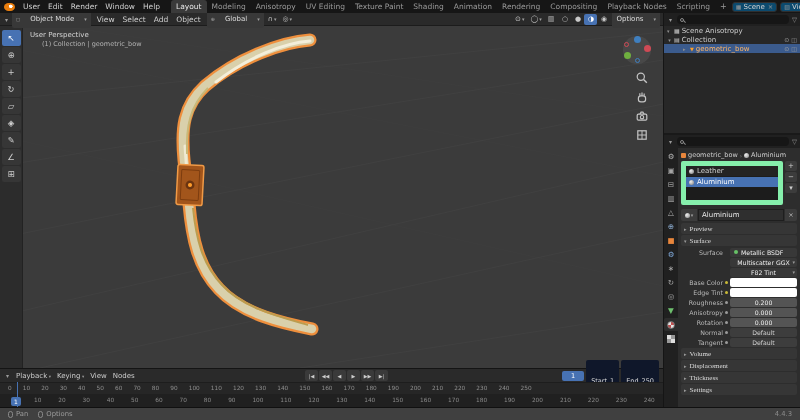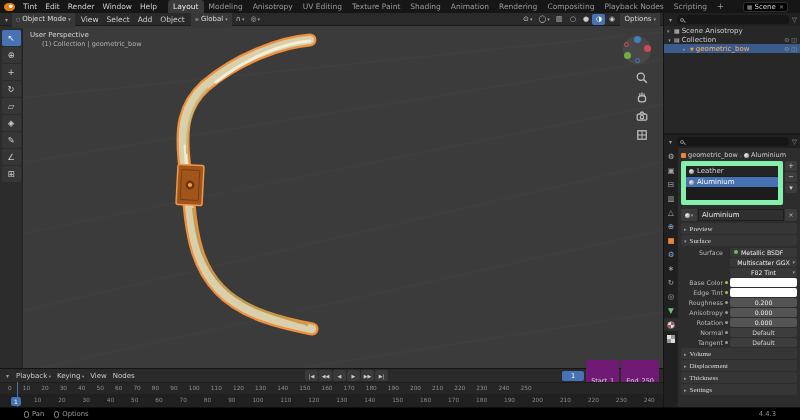--- a/index.html
+++ b/index.html
@@ -14,30 +14,30 @@
   .topbar{position:absolute;left:0;top:0;width:800px;height:13px;background:#161616;
     display:flex;align-items:center;gap:1px;padding:0 4px;z-index:30;}
   .logo{width:11px;height:8px;border-radius:50%/60%;margin-right:3px;flex-shrink:0;
     background:radial-gradient(circle at 62% 42%, #ffffff 0 1.6px, #e87d0d 2px 100%);}
   .menu-item{padding:0 4px;color:#cfcfcf;font-size:7.5px;line-height:13px;border-radius:2px;}
   .ws-tabs{display:flex;align-items:flex-end;height:13px;margin-left:6px;}
   .ws-tab{padding:0 5px;height:13px;line-height:13px;font-size:7.5px;color:#9a9a9a;border-radius:3px 3px 0 0;white-space:nowrap;}
   .ws-tab[data-active="true"]{background:#3a3a3a;color:#e6e6e6;}
   .ws-add{padding:0 4px;color:#9a9a9a;font-size:8px;}
   .top-right{margin-left:auto;display:flex;gap:3px;align-items:center;}
-  .id-field{display:flex;align-items:center;gap:2px;background:#000000;border:1px solid #303030;
-    border-radius:3px;height:10px;padding:0 3px;font-size:7px;color:#d2d2d2;margin-left:14px;}
+  .id-field{display:flex;align-items:center;gap:2px;background:#0c4a6e;border:1px solid #303030;
+    border-radius:3px;height:10px;padding:0 3px;font-size:7px;color:#d2d2d2;}
   .id-field .gl{font-size:6px;color:#9a9a9a;}
   .id-x{color:#9a9a9a;font-size:6.5px;padding-left:1px;}
 
   
   .vp-header{position:absolute;left:0;top:13px;width:663px;height:13px;background:#2a2a2a;
     border-bottom:1px solid #1c1c1c;display:flex;align-items:center;gap:2px;padding:0 3px;z-index:20;}
   .ed-icon{color:#9a9a9a;font-size:6px;padding:0 2px;}
-  .hbtn{display:flex;align-items:center;gap:2px;background:#383838;border-radius:2px;height:18px;
+  .hbtn{display:flex;align-items:center;gap:10px;background:#383838;border-radius:2px;height:18px;
     padding:0 4px;font-size:7px;color:#dcdcdc;white-space:nowrap;}
   .hbtn .gl,.chev{font-size:5px;color:#9f9f9f;}
   .hmenu{padding:0 4px;font-size:7.5px;color:#d0d0d0;}
   .vp-right{margin-left:auto;display:flex;align-items:center;gap:2px;}
   .mini-btn{display:flex;align-items:center;gap:1px;height:11px;padding:0 2px;border-radius:2px;
     color:#c2c2c2;font-size:7px;}
   .shade-btn{width:13px;height:11px;border-radius:2px;display:flex;align-items:center;justify-content:center;
     color:#c9c9c9;font-size:7px;}
   .shade-btn[data-active="true"]{background:#4772b3;color:#fff;}
   .shade-btn::before{font-size:7px;}
@@ -157,48 +157,48 @@
   
   .timeline{position:absolute;left:0;top:368px;width:663px;height:39px;background:#232323;border-top:1px solid #141414;}
   .tl-header{position:relative;height:13px;background:#2a2a2a;display:flex;align-items:center;gap:2px;padding:0 4px;}
   .tl-menu{padding:0 3px;font-size:7px;color:#cccccc;white-space:nowrap;}
   .tl-menu[data-chevron="true"]::after{content:" ▾";font-size:4.5px;color:#999;}
   .tl-controls{position:absolute;left:305px;top:1px;display:flex;gap:1px;}
   .tl-btn{min-width:13px;height:11px;background:#3a3a3a;border-radius:2px;color:#cccccc;font-size:5px;
     display:flex;align-items:center;justify-content:center;padding:0 1px;white-space:nowrap;}
   .tl-fields{margin-left:auto;display:flex;gap:2px;align-items:center;}
   .frame-field{background:#4772b3;color:#fff;height:10px;border-radius:2px;padding:0 9px;font-size:6.5px;line-height:10px;}
-  .range-field{background:#701a75;color:#d8d8d8;height:10px;border-radius:2px;padding:16px 5px;font-size:6.5px;
+  .range-field{background:#0f172a;color:#d8d8d8;height:10px;border-radius:2px;padding:16px 5px;font-size:6.5px;
     line-height:10px;display:flex;gap:3px;}
   .tl-ruler-top{position:relative;height:12px;background:#262626;border-top:1px solid #1d1d1d;}
   .rt-inner{position:absolute;left:8px;top:2px;width:524px;display:flex;justify-content:space-between;
     font-size:5.8px;color:#8e8e8e;}
   .rt-inner span{flex-shrink:0;}
   .tl-ruler-bottom{position:relative;height:14px;background:#202020;}
   .rb-inner{position:absolute;left:34px;right:8px;top:3px;display:flex;justify-content:space-between;
     font-size:5.8px;color:#8a8a8a;}
   .playhead-line{position:absolute;left:17px;top:13px;width:1px;height:26px;background:#4772b3;}
   .playhead-pill{position:absolute;left:11px;top:28px;background:#4772b3;color:#fff;border-radius:2px;
     font-size:6px;padding:0 3px;height:9px;line-height:9px;}
 
   
-  .statusbar{position:absolute;left:0;top:407px;width:800px;height:13px;background:#000000;
-    border-top:1px solid #101010;display:flex;align-items:center;gap:10px;padding:0 24px;font-size:6.8px;color:#9c9c9c;}
+  .statusbar{position:absolute;left:0;top:407px;width:800px;height:13px;background:#404040;
+    border-top:1px solid #101010;display:flex;align-items:center;gap:10px;padding:0 8px;font-size:6.8px;color:#9c9c9c;}
   .hint{display:flex;align-items:center;gap:3px;}
   .mouse-icon{width:5px;height:7px;border:1px solid #8a8a8a;border-radius:2.5px;display:inline-block;}
   .version{margin-left:auto;color:#8a8a8a;}
 </style>
 </head>
 <body>
 
 <div class="topbar">
   <span class="logo"></span>
   <div style="display:flex">
 
-  <span class="menu-item">Tint</span>
+  <span class="menu-item">User</span>
       <span class="menu-item">Edit</span>
       <span class="menu-item">Render</span>
       <span class="menu-item">Window</span>
       <span class="menu-item">Help</span>
     </div>
   <div class="ws-tabs">
 
   <span class="ws-tab" data-active="true">Layout</span>
       <span class="ws-tab">Modeling</span>
       <span class="ws-tab">Anisotropy</span>

